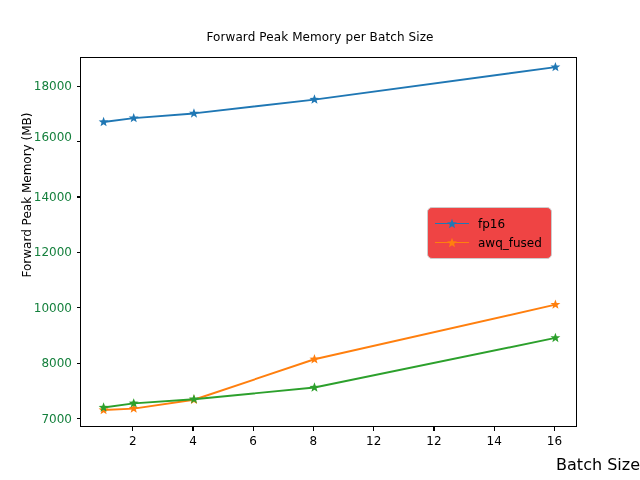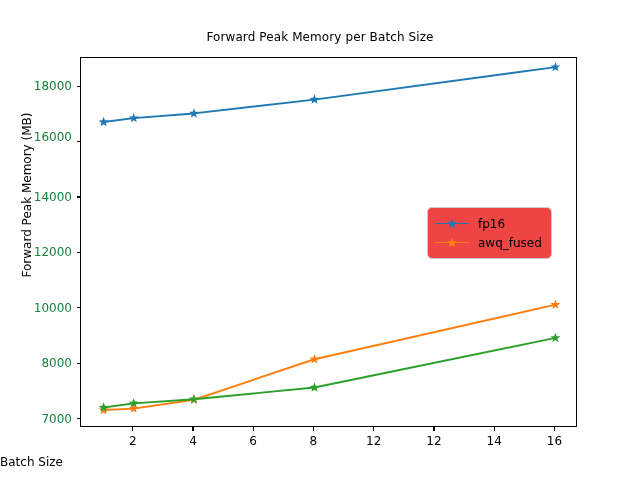--- a/index.html
+++ b/index.html
@@ -80,22 +80,22 @@
   }
   .tick-mark {
     position: absolute;
     background: #000000;
   }
   #xlabel {
     position: absolute;
     left: 0;
     top: 455px;
     width: 640px;
-    text-align: left;
-    font-size: 12px;
+    text-align: right;
+    font-size: 16px;
     color: #000000;
   }
   #ylabel-wrap {
     position: absolute;
     left: -104px;
     top: 185px;
     width: 260px;
     height: 20px;
     transform: rotate(-90deg);
     text-align: center;

